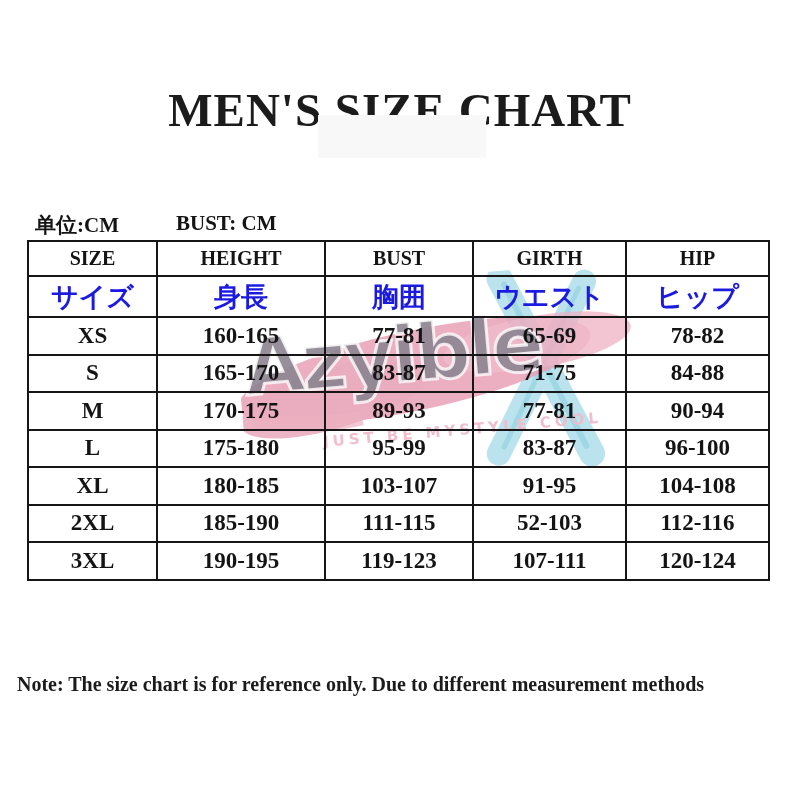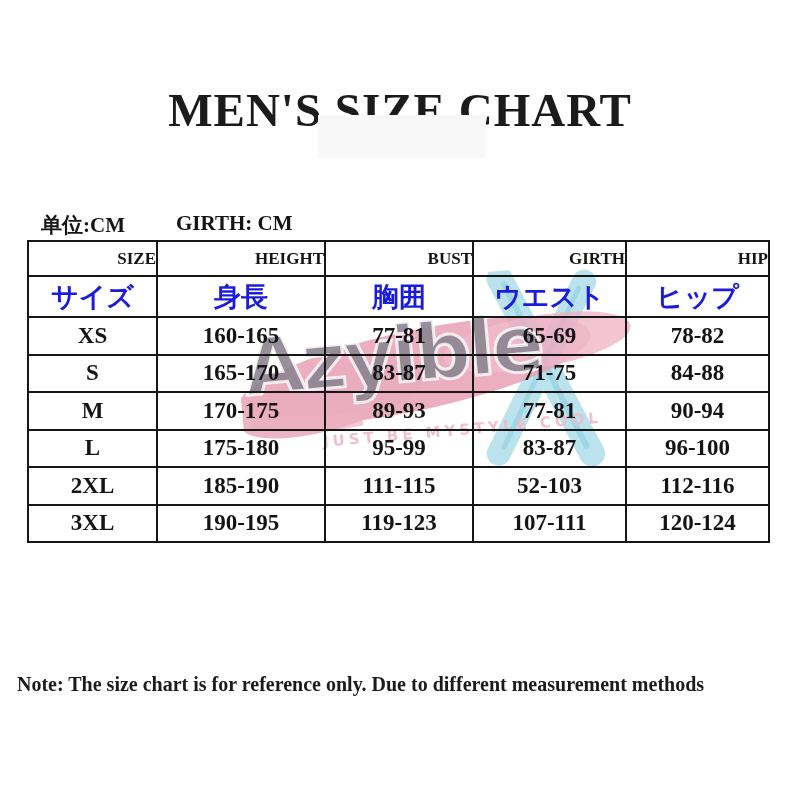--- a/index.html
+++ b/index.html
@@ -7,21 +7,21 @@
        font-family:"Liberation Serif","DejaVu Serif",serif;color:#141414;}
   .page{position:absolute;inset:0;background:#fff;}
 
   
   .title{position:absolute;top:52px;left:0;width:800px;text-align:center;
          font-size:47px;font-weight:bold;letter-spacing:1px;color:#1b1b1b;}
   .ghost-rect{position:absolute;left:318px;top:115px;width:168px;height:43px;
               background:#f8f8f8;}
 
   
-  .unit-cjk{position:absolute;left:41px;top:211px;font-size:21px;font-weight:bold;
+  .unit-cjk{position:absolute;left:35px;top:211px;font-size:21px;font-weight:bold;
             font-family:"Liberation Serif","DejaVu Sans",sans-serif;text-align:center;}
   .unit-en{position:absolute;left:176px;top:211px;font-size:21px;font-weight:bold;}
 
   
   .watermark{position:absolute;left:240px;top:276px;width:410px;height:205px;
              z-index:1;pointer-events:none;transform:rotate(-5deg);}
   .wm-svg{position:absolute;left:0;top:0;}
   .wm-brand{position:absolute;left:6px;top:30px;width:400px;text-align:left;
             font-family:"DejaVu Sans","Liberation Sans",sans-serif;
             font-size:78px;font-weight:bold;letter-spacing:-3px;color:#8c8591;
@@ -31,40 +31,40 @@
              font-family:"DejaVu Sans","Liberation Sans",sans-serif;
              font-size:15px;font-weight:bold;letter-spacing:4px;
              color:#f0bccb;opacity:0.95;white-space:nowrap;}
 
   
   .size-table{position:absolute;left:27px;top:240px;z-index:2;
               border-collapse:collapse;table-layout:fixed;width:741px;
               background:transparent;}
   .size-table th,.size-table td{border:2px solid #161616;text-align:center;
               vertical-align:middle;padding:0;background:transparent;}
-  .head-en th{height:33px;font-size:17px;font-weight:600;font-family:"Liberation Serif",serif;text-align:right;}
+  .head-en th{height:33px;font-size:20px;font-weight:600;font-family:"Liberation Serif",serif;}
   .head-jp th{height:39px;font-size:27px;font-weight:bold;
               font-family:"DejaVu Sans","Liberation Sans",sans-serif;}
   .size-table tbody td{height:35.5px;font-size:23px;font-weight:600;
               font-family:"Liberation Serif",serif;}
 
   
   .note{position:absolute;left:17px;top:651px;width:780px;
         font-size:20px;font-weight:bold;line-height:26px;color:#1b1b1b;}
 </style>
 </head>
 <body>
 
 <div class="page">
 
   <h1 class="title">MEN'S SIZE CHART</h1>
   <div class="ghost-rect"></div>
 
   <span class="unit-cjk">单位:CM</span>
-  <span class="unit-en">GIRTH: CM</span>
+  <span class="unit-en">BUST: CM</span>
 
   <div class="watermark">
     <svg class="wm-svg" width="410" height="205" viewBox="0 0 410 205">
 
       <g opacity="0.8">
         <path d="M268 8 L345 190" stroke="#a9dce9" stroke-width="26" stroke-linecap="round" fill="none"></path>
         <path d="M352 18 L252 182" stroke="#a9dce9" stroke-width="24" stroke-linecap="round" fill="none"></path>
         <path d="M272 14 L340 182" stroke="#74c4d8" stroke-width="6" stroke-linecap="round" fill="none" opacity="0.6"></path>
         <path d="M346 24 L258 176" stroke="#74c4d8" stroke-width="5" stroke-linecap="round" fill="none" opacity="0.6"></path>
       </g>
@@ -127,20 +127,27 @@
           <td>90-94</td>
         </tr>
         <tr>
           <td>L</td>
           <td>175-180</td>
           <td>95-99</td>
           <td>83-87</td>
           <td>96-100</td>
         </tr>
         <tr>
+          <td>XL</td>
+          <td>180-185</td>
+          <td>103-107</td>
+          <td>91-95</td>
+          <td>104-108</td>
+        </tr>
+        <tr>
           <td>2XL</td>
           <td>185-190</td>
           <td>111-115</td>
           <td>52-103</td>
           <td>112-116</td>
         </tr>
         <tr>
           <td>3XL</td>
           <td>190-195</td>
           <td>119-123</td>

